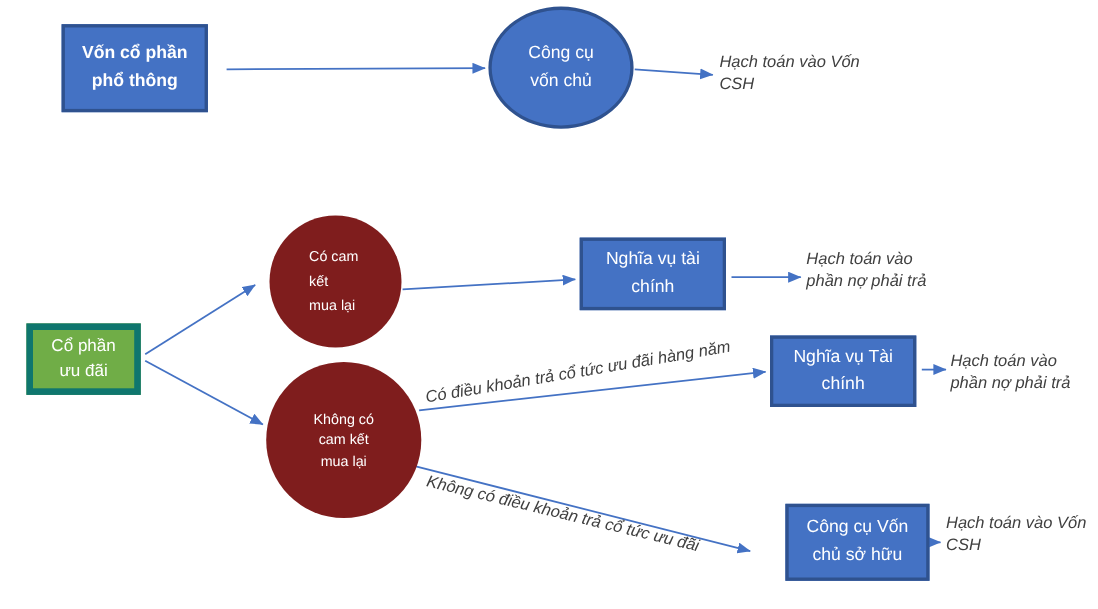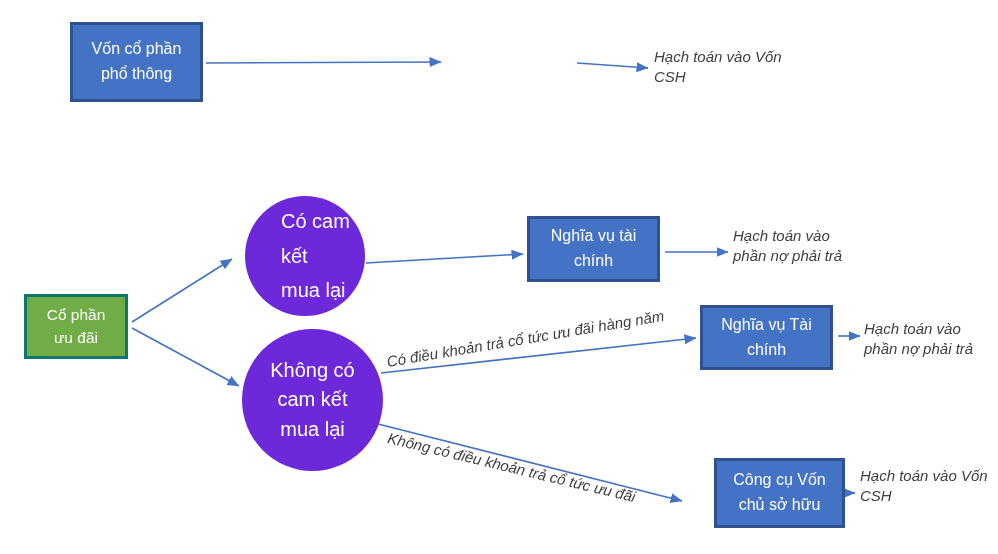--- a/index.html
+++ b/index.html
@@ -5,22 +5,22 @@
   * { margin:0; padding:0; box-sizing:border-box; }
   html,body { background:#ffffff; }
   body { font-family:"Liberation Sans", sans-serif; }
   .canvas { position:relative; width:998px; height:554px; background:#ffffff; overflow:hidden; }
 
   .node {
     position:absolute; color:#ffffff; display:flex; align-items:center; justify-content:center;
     text-align:center; white-space:pre-line;
   }
   .rect  { background:#4472C4; border:3px solid #2F528F; font-size:16px; line-height:1.55; }
-  .green { background:#70AD47; border:3px solid #0f766e; font-size:15.5px; line-height:1.45; }
-  .circle{ background:#6d28d9; border-radius:50%; font-size:20px; line-height:1.48; }
+  .green { background:#70AD47; border:6px solid #0f766e; font-size:15.5px; line-height:1.45; }
+  .circle{ background:#7f1d1d; border-radius:50%; font-size:13px; line-height:1.48; }
   .align-left { justify-content:flex-start; text-align:left; padding-left:36px; line-height:1.72; }
 
   .lbl {
     position:absolute; font-style:italic; color:#404040; font-size:15px; line-height:1.35;
     white-space:pre-line;
   }
   .rot { white-space:nowrap; transform-origin:0 50%; }
 
   svg.connectors { position:absolute; left:0; top:0; width:998px; height:554px; pointer-events:none; }
   svg.connectors line { stroke:#4472C4; stroke-width:1.6; }
@@ -41,23 +41,25 @@
     <line x1="132" y1="322" x2="232" y2="259" marker-end="url(#ah)"></line>
     <line x1="132" y1="328" x2="239" y2="386" marker-end="url(#ah)"></line>
     <line x1="366" y1="263" x2="523" y2="254" marker-end="url(#ah)"></line>
     <line x1="665" y1="252" x2="728" y2="252" marker-end="url(#ah)"></line>
     <line x1="381" y1="373" x2="696" y2="338" marker-end="url(#ah)"></line>
     <line x1="838" y1="336" x2="860" y2="336" marker-end="url(#ah)"></line>
     <line x1="378" y1="424" x2="682" y2="501" marker-end="url(#ah)"></line>
     <line x1="817" y1="493" x2="855" y2="493" marker-end="url(#ah)"></line>
   </svg>
 
-  <div class="node rect" style="left:70px; top:22px; width:133px; height:80px;">Vốn cổ phần
+  <div class="node rect" style="left:56px; top:22px; width:133px; height:80px;font-weight:bold;">Vốn cổ phần
 phổ thông</div>
 
+  <div class="node rect" style="left:444px; top:6px; width:132px; height:111px; border-radius:50%;">Công cụ
+vốn chủ</div>
 
   <div class="node green" style="left:24px; top:294px; width:104px; height:65px;">Cổ phần
 ưu đãi</div>
 
   <div class="node circle align-left" style="left:245px; top:196px; width:120px; height:120px;">Có cam
 kết
 mua lại</div>
 
   <div class="node circle" style="left:242px; top:329px; width:141px; height:142px;">Không có
 cam kết

